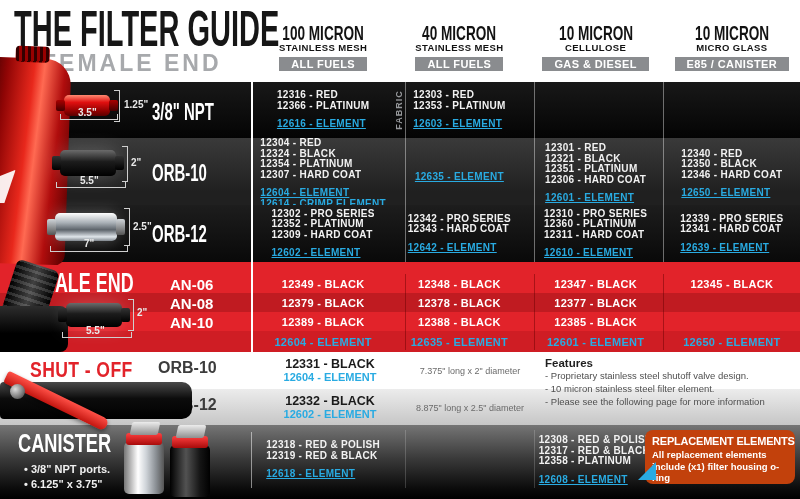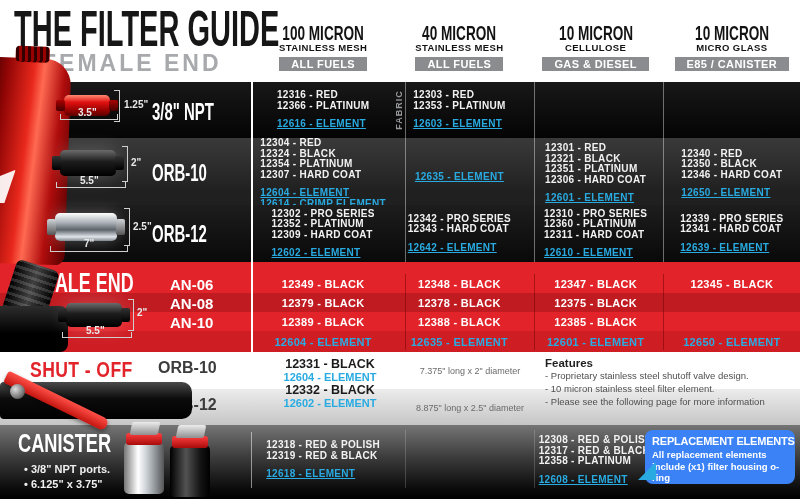--- a/index.html
+++ b/index.html
@@ -115,21 +115,21 @@
   .features-items { font-size:9.5px; color:#4f4f4f; line-height:13px; white-space:pre-line; }
 
   
   .can-sec { left:0; top:425px; width:800px; height:74px;
     background:linear-gradient(180deg,#757575 0%,#3a3a3a 45%,#0c0c0c 85%,#000 100%); }
   .can-title { left:18px; top:428px; font-size:26px; font-weight:800; color:#fff; transform:scaleX(.7);
     transform-origin:0 0; white-space:nowrap; }
   .can-bullets { left:24px; top:462px; font-size:11px; font-weight:700; color:#f0f0f0; line-height:15px; white-space:pre-line; }
   .can-cols { top:425px; height:70px; }
 
-  .repl-box { left:645px; top:430px; width:150px; height:54px; background:#3b82f6; border-radius:8px;
+  .repl-box { left:645px; top:430px; width:150px; height:54px; background:#c2410c; border-radius:8px;
     padding:5px 7px; color:#fff; }
   .repl-box::after { content:""; position:absolute; left:-7px; bottom:4px; width:0; height:0;
     border:9px solid transparent; border-right-color:#29ABE2; border-bottom-color:#29ABE2; }
   .repl-title { font-size:11px; font-weight:800; letter-spacing:-.2px; white-space:nowrap; }
   .repl-body { font-size:9.5px; font-weight:600; line-height:11.5px; margin-top:2px; }
 
   
   .vline-label  { left:251px; top:82px;  width:2px; height:270px; background:#fff; }
   .vline-label2 { left:251px; top:432px; width:1px; height:56px;  background:rgba(255,255,255,.5); }
   .vdiv  { width:1px; top:82px; height:180px; background:rgba(255,255,255,.4); }
@@ -275,21 +275,21 @@
 
     <div class="cols mrow" style="top:12px">
       <div class="mcell">12349 - BLACK</div>
       <div class="mcell">12348 - BLACK</div>
       <div class="mcell">12347 - BLACK</div>
       <div class="mcell">12345 - BLACK</div>
     </div>
     <div class="cols mrow" style="top:31px">
       <div class="mcell">12379 - BLACK</div>
       <div class="mcell">12378 - BLACK</div>
-      <div class="mcell">12375 - BLACK</div>
+      <div class="mcell">12377 - BLACK</div>
     </div>
     <div class="cols mrow" style="top:50px">
       <div class="mcell">12389 - BLACK</div>
       <div class="mcell">12388 - BLACK</div>
       <div class="mcell">12385 - BLACK</div>
     </div>
     <div class="cols mrow melem" style="top:70px">
       <div class="mcell">12604 - ELEMENT</div>
       <div class="mcell">12635 - ELEMENT</div>
       <div class="mcell">12601 - ELEMENT</div>
@@ -300,21 +300,21 @@
   <div class="abs so-r1"></div>
   <div class="abs so-r2"></div>
   <div class="abs so-title">SHUT - OFF</div>
   <div class="so-label" style="top:359px">ORB-10</div>
   <div class="so-label" style="top:396px">ORB-12</div>
 
   <div class="so-cell" style="top:358px">
     <div class="so-part">12331 - BLACK</div>
     <div class="so-elem">12604 - ELEMENT</div>
   </div>
-  <div class="so-cell" style="top:384px">
+  <div class="so-cell" style="top:395px">
     <div class="so-part">12332 - BLACK</div>
     <div class="so-elem">12602 - ELEMENT</div>
   </div>
   <div class="so-note" style="top:366px">7.375" long x 2" diameter</div>
   <div class="so-note" style="top:403px">8.875" long x 2.5" diameter</div>
 
   <div class="abs features">
     <div class="features-h">Features</div>
     <div class="features-items">- Proprietary stainless steel shutoff valve design.
 - 10 micron stainless steel filter element.

